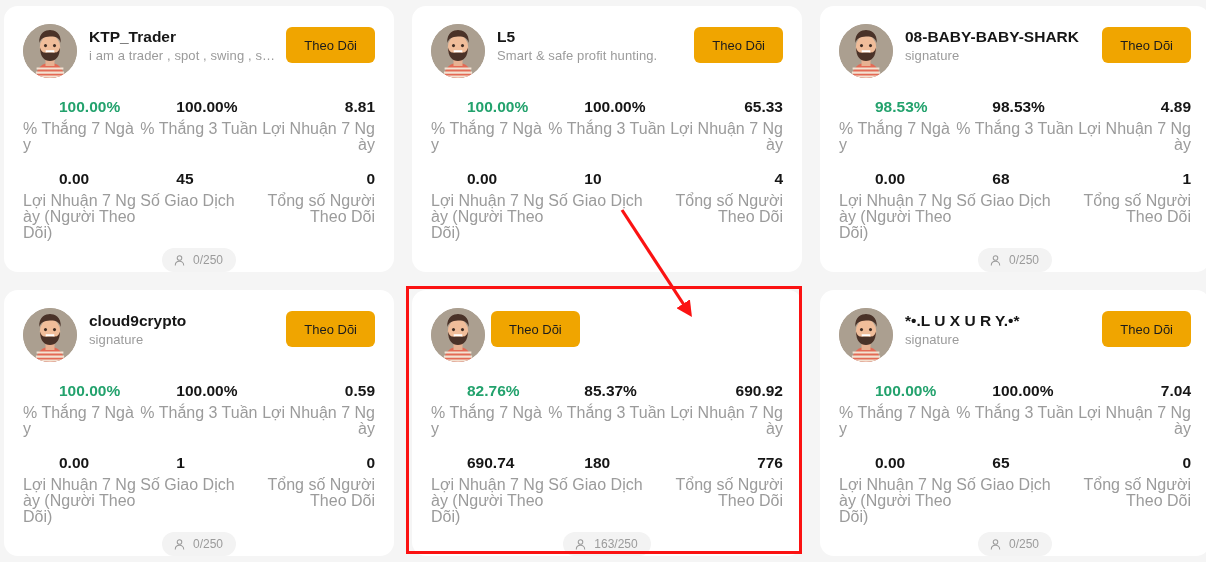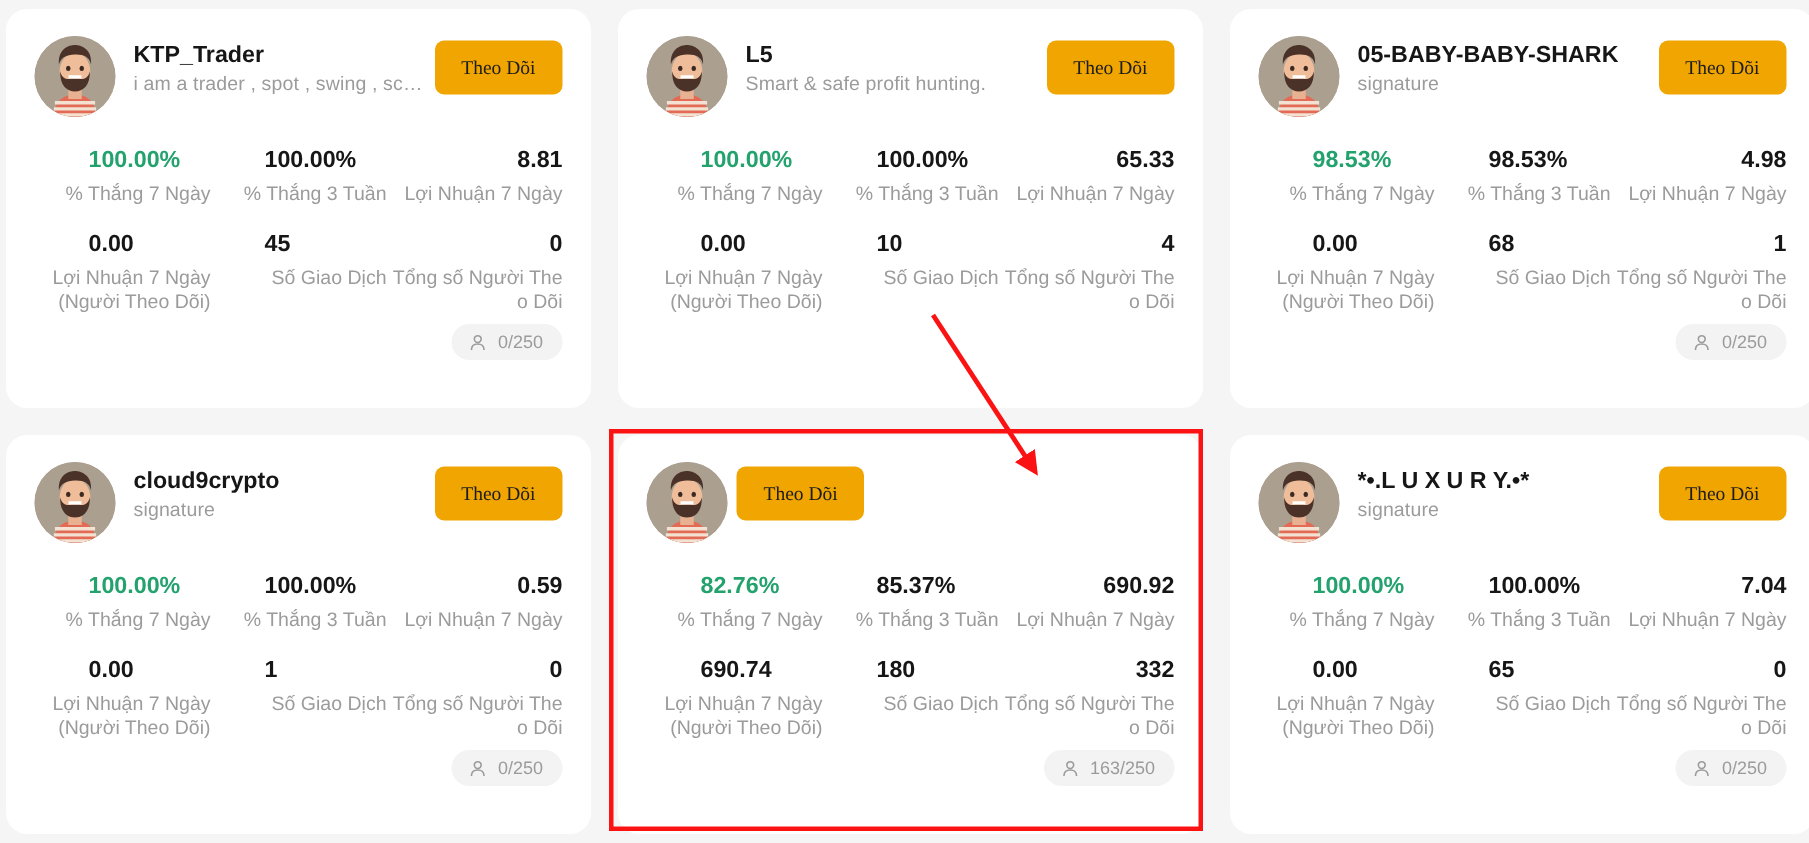--- a/index.html
+++ b/index.html
@@ -89,21 +89,21 @@
 
   .follow-btn {
     flex: 0 0 auto;
     margin-left: 6px;
     margin-top: 3px;
     background: #f0a500;
     color: #1c1c1c;
     border: none;
     border-radius: 6px;
     font-size: 13px;
-    font-family: Liberation Serif, serif;
+    font-family: Liberation Sans, sans-serif;
     height: 36px;
     padding: 0 18px;
     cursor: pointer;
     white-space: nowrap;
   }
 
   
   .stats {
     margin-top: 19px;
   }
@@ -122,32 +122,31 @@
     font-size: 15.5px;
     font-weight: bold;
     color: #161616;
     line-height: 20px;
     white-space: nowrap;
     margin-left: 36px;
   }
   .stat-value.green { color: #23a26d; }
 
   .stat-label {
-    font-size: 13px;
+    font-size: 16px;
     color: #9b9b9b;
     line-height: 16px;
     margin-top: 4px;
     word-break: break-all;
-    text-align: right;
   }
 
   
   .pill-wrap {
     display: flex;
-    justify-content: flex-end;
+    justify-content: center;
     margin-top: 7px;
   }
   .pill {
     display: inline-flex;
     align-items: center;
     gap: 7px;
     background: #f3f3f3;
     border-radius: 14px;
     padding: 5px 13px 5px 11px;
     font-size: 12px;
@@ -322,38 +321,38 @@
             <ellipse cx="27" cy="23.5" rx="10.2" ry="12.2" fill="#f0bd9a"></ellipse>
             <path d="M17 23.5 C17 33 21.5 37 27 37 C32.5 37 37 33 37 23.5 C35 30 32 28.5 27 28.5 C22 28.5 19 30 17 23.5 Z" fill="#4a3228"></path>
             <path d="M22.7 26.2 h8.6 v2.1 h-8.6 z" fill="#ffffff"></path>
             <ellipse cx="22.5" cy="21.6" rx="1.5" ry="1.7" fill="#3b2a22"></ellipse>
             <ellipse cx="31.5" cy="21.6" rx="1.5" ry="1.7" fill="#3b2a22"></ellipse>
             <path d="M16.3 19 C15.5 8.5 23 6 27 6 C31 6 38.6 8.6 37.7 19 C36.6 14 33 12.2 27 12.4 C21 12.6 17.6 14.4 16.3 19 Z" fill="#4a3228"></path>
           </g>
         </svg>
       </div>
       <div class="identity">
-        <div class="trader-name">05-BABY-BABY-SHARK</div>
+        <div class="trader-name">08-BABY-BABY-SHARK</div>
         <div class="trader-desc">signature</div>
       </div>
       <button class="follow-btn">Theo Dõi</button>
     </div>
 
     <div class="stats">
       <div class="stat-row">
         <div class="stat">
           <div class="stat-value green">98.53%</div>
           <div class="stat-label">% Thắng 7 Ngày</div>
         </div>
         <div class="stat">
           <div class="stat-value">98.53%</div>
           <div class="stat-label">% Thắng 3 Tuần</div>
         </div>
         <div class="stat right">
-          <div class="stat-value">4.98</div>
+          <div class="stat-value">4.89</div>
           <div class="stat-label">Lợi Nhuận 7 Ngày</div>
         </div>
       </div>
       <div class="stat-row">
         <div class="stat">
           <div class="stat-value">0.00</div>
           <div class="stat-label">Lợi Nhuận 7 Ngày (Người Theo Dõi)</div>
         </div>
         <div class="stat">
           <div class="stat-value">68</div>
@@ -489,21 +488,21 @@
       <div class="stat-row">
         <div class="stat">
           <div class="stat-value">690.74</div>
           <div class="stat-label">Lợi Nhuận 7 Ngày (Người Theo Dõi)</div>
         </div>
         <div class="stat">
           <div class="stat-value">180</div>
           <div class="stat-label">Số Giao Dịch</div>
         </div>
         <div class="stat right">
-          <div class="stat-value">332</div>
+          <div class="stat-value">776</div>
           <div class="stat-label">Tổng số Người Theo Dõi</div>
         </div>
       </div>
     </div>
 
     <div class="pill-wrap">
       <div class="pill">
         <span>
           <svg width="13" height="13" viewBox="0 0 16 16" fill="none" stroke="#9b9b9b" stroke-width="1.3">
             <circle cx="8" cy="5" r="2.8"></circle>

